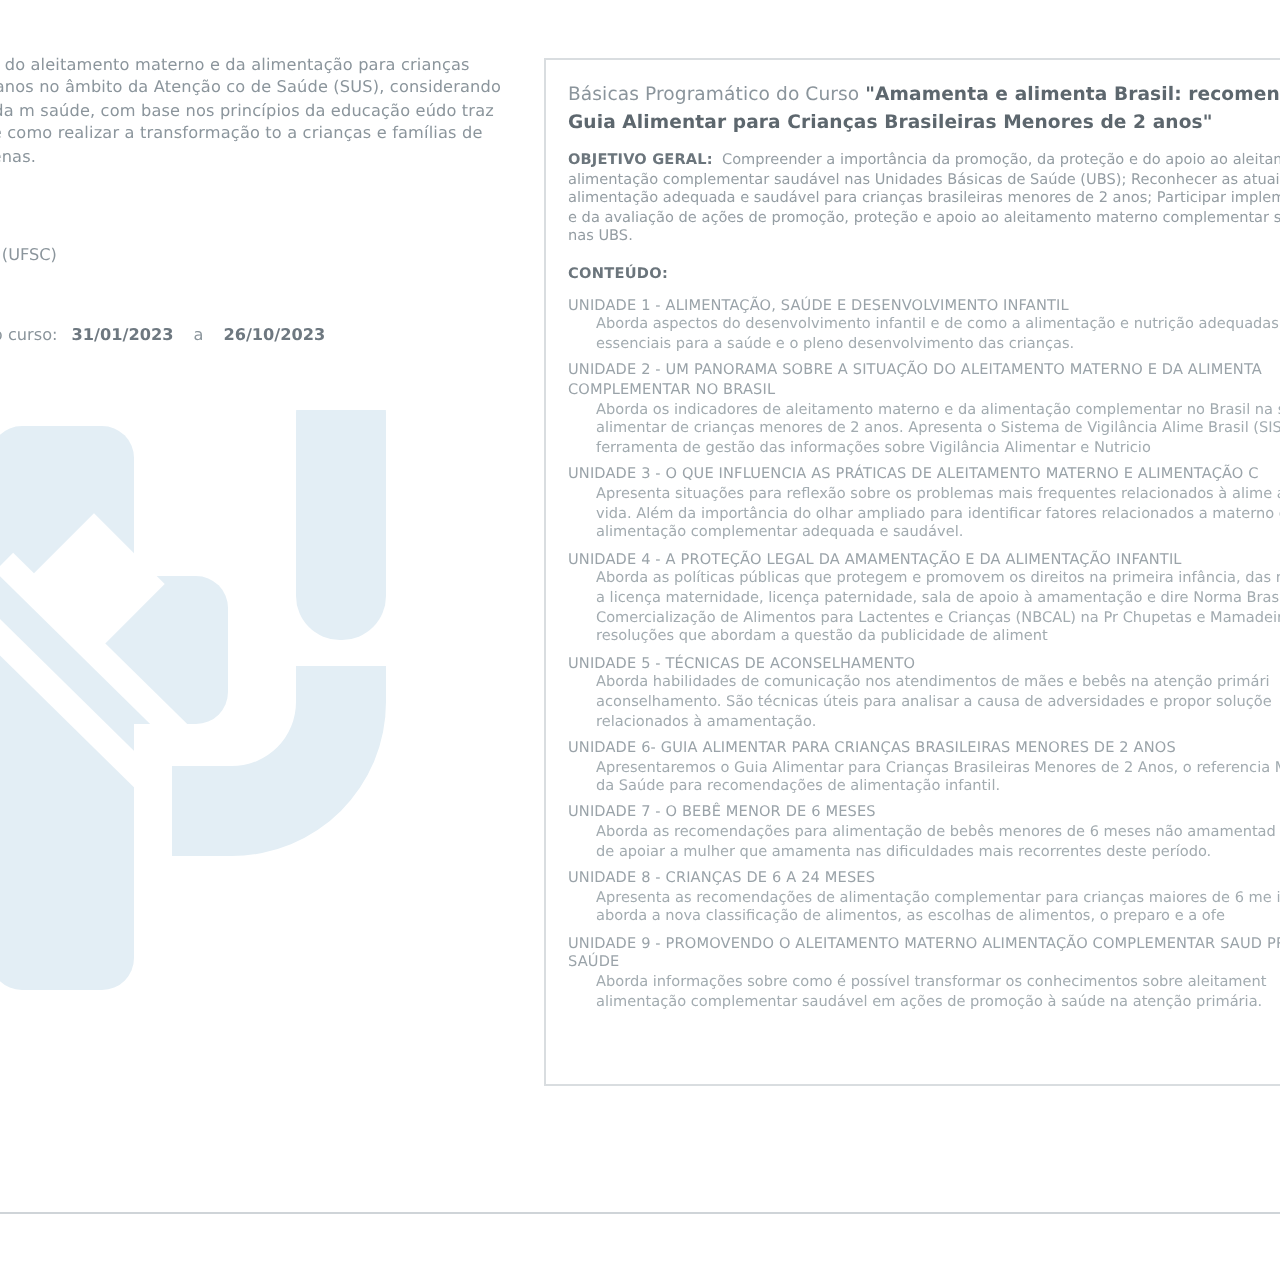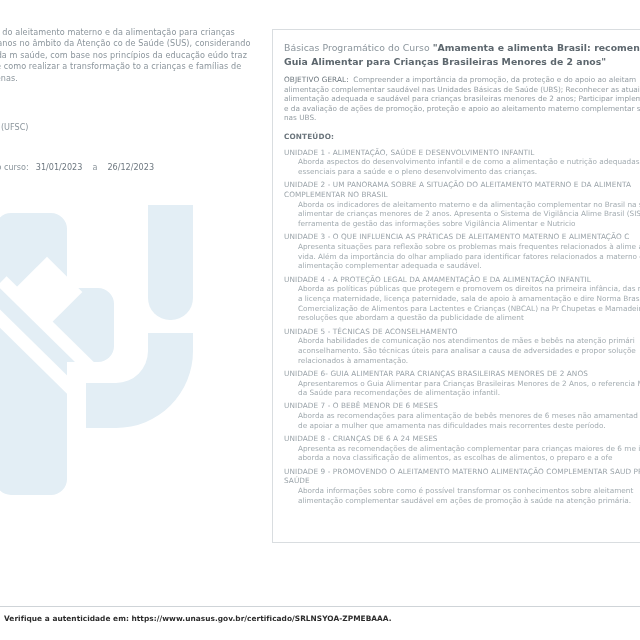--- a/index.html
+++ b/index.html
@@ -68,21 +68,21 @@
     position: absolute;
     left: -62px;
     top: 162px;
     width: 330px;
     font-size: 8.1px;
     line-height: 11.4px;
     color: #8b959c;
     white-space: nowrap;
   }
   .left-period .date {
-    font-weight: normal;
+    font-weight: bold;
     color: #6e7880;
     margin: 0 7px;
   }
   .left-period .sep { margin: 0 3px; }
   .left-code {
     position: absolute;
     left: -62px;
     top: 193px;
     width: 320px;
     font-size: 8.1px;
@@ -113,21 +113,21 @@
   }
   .panel-title b { color: #5d676e; font-weight: bold; }
 
   .obj-block {
     font-size: 7.3px;
     line-height: 9.6px;
     color: #949da3;
     margin: 0 0 9px 0;
   }
   .obj-block .lbl {
-    font-weight: normal;
+    font-weight: bold;
     color: #6b757c;
     letter-spacing: 0.01em;
   }
 
   .conteudo-label {
     font-size: 7.3px;
     line-height: 9.6px;
     font-weight: bold;
     color: #6b757c;
     margin: 0 0 6px 0;
@@ -204,21 +204,21 @@
   <div id="left-col">
 
     <div class="left-para">a da promoção do aleitamento materno e da alimentação para crianças menores de 2 anos no âmbito da Atenção co de Saúde (SUS), considerando a perspectiva da m saúde, com base nos princípios da educação eúdo traz reflexões sobre como realizar a transformação to a crianças e famílias de crianças pequenas.</div>
 
     <div class="left-inst">
       <div>Santa Catarina (UFSC)</div>
       <div>/82</div>
     </div>
 
     <div class="left-period">
-      <span>no(a) realizou o curso:</span><span class="date">31/01/2023</span><span class="sep">a</span><span class="date">26/12/2023</span>
+      <span>no(a) realizou o curso:</span><span class="date">31/01/2023</span><span class="sep">a</span><span class="date">26/10/2023</span>
     </div>
 
     <div class="left-code">3</div>
   </div>
 
   <div id="right-panel">
 
     <div class="panel-title"><span>Básicas Programático do Curso </span><b>"Amamenta e alimenta Brasil: recomendaçõ Guia Alimentar para Crianças Brasileiras Menores de 2 anos"</b></div>
 
     <p class="obj-block"><span class="lbl">OBJETIVO GERAL:</span>&nbsp; <span>Compreender a importância da promoção, da proteção e do apoio ao aleitam alimentação complementar saudável nas Unidades Básicas de Saúde (UBS); Reconhecer as atuai sobre alimentação adequada e saudável para crianças brasileiras menores de 2 anos; Participar implementação e da avaliação de ações de promoção, proteção e apoio ao aleitamento materno complementar saudável nas UBS.</span></p>
@@ -259,15 +259,14 @@
           <p class="unit-desc">Apresenta as recomendações de alimentação complementar para crianças maiores de 6 me idade, aborda a nova classificação de alimentos, as escolhas de alimentos, o preparo e a ofe</p>
         </div>
         <div class="unit">
           <p class="unit-head">UNIDADE 9 - PROMOVENDO O ALEITAMENTO MATERNO ALIMENTAÇÃO COMPLEMENTAR SAUD PRIMÁRIA À SAÚDE</p>
           <p class="unit-desc">Aborda informações sobre como é possível transformar os conhecimentos sobre aleitament alimentação complementar saudável em ações de promoção à saúde na atenção primária.</p>
         </div>
       </div>
   </div>
 
   <div id="footer-rule"></div>
-  <div id="footer-text">Verifique a autenticidade em: https://www.unasus.gov.br/certificado/SRLNSYOA-ZPMEBAAA.</div>
 
 </div>
 
 </body></html>

